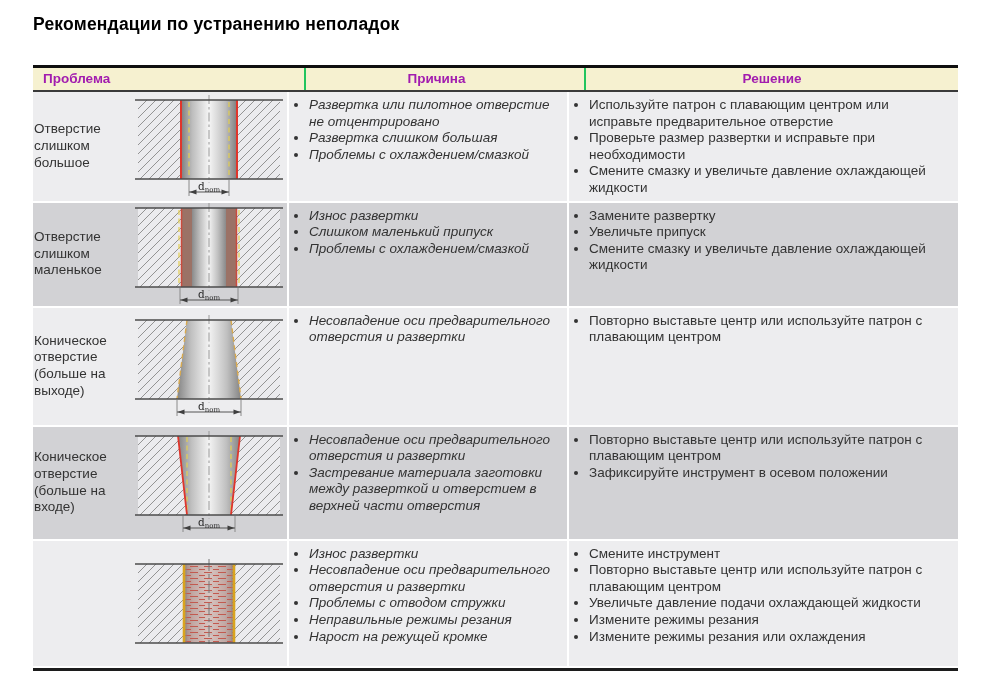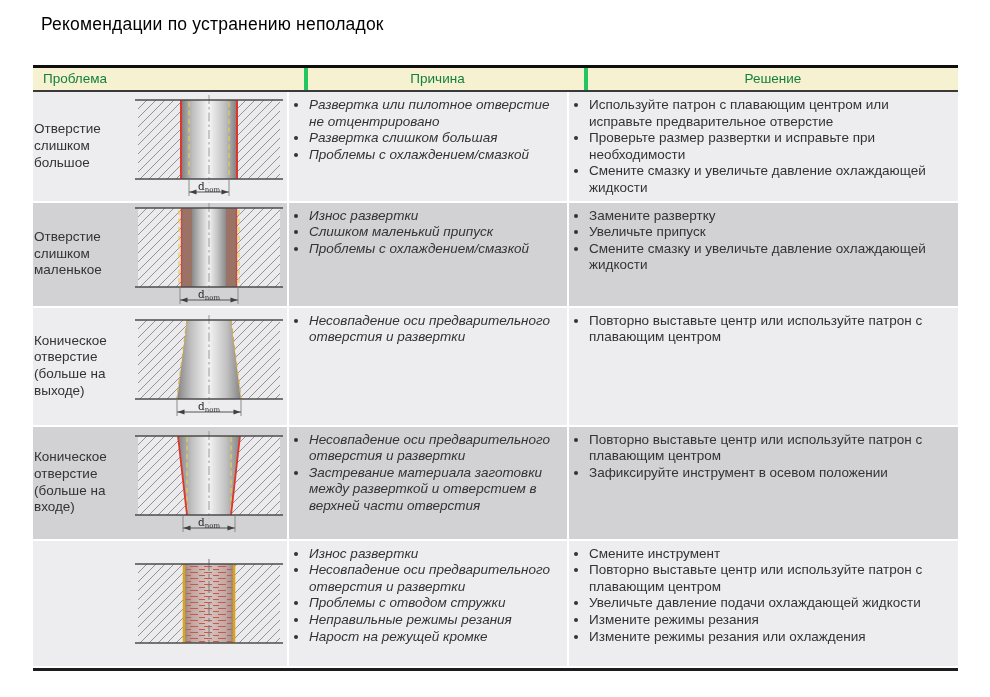--- a/index.html
+++ b/index.html
@@ -3,39 +3,39 @@
 <meta charset="utf-8">
 <style>
   html,body{margin:0;padding:0;background:#fff;}
   body{
     width:990px;height:697px;overflow:hidden;
     font-family:"Liberation Sans", sans-serif;color:#333;
     -webkit-font-smoothing:antialiased;
   }
   .page{padding:14px 0 0 33px;}
   .title{
-    font-size:17.5px;font-weight:normal;color:#000;
-    margin:0 0 30px 8px;letter-spacing:.2px;
+    font-size:17.5px;font-weight:bold;color:#000;
+    margin:0 0 30px 0;letter-spacing:.2px;
   }
   .table{
     width:925px;
     border-top:3px solid #0f0f0f;
     border-bottom:3px solid #1c1c1c;
   }
   .header-row{
     display:grid;grid-template-columns:254px 280px 391px;
     background:#f6f1d0;
     border-bottom:2px solid #3a3a3a;
   }
   .header-cell{
-    font-size:13.5px;font-weight:normal;color:#15803d;
+    font-size:13.5px;font-weight:bold;color:#a21caf;
     padding:3px 0 4px 0;text-align:center;
   }
   .header-cell.problem{text-align:left;padding-left:10px;}
-  .header-cell + .header-cell{border-left:4px solid #22c55e;margin-left:17px;}
+  .header-cell + .header-cell{border-left:2px solid #22c55e;margin-left:17px;}
   .body-row{
     display:grid;grid-template-columns:254px 280px 391px;
   }
   .body-row + .body-row{border-top:2px solid #fff;}
   .body-row:last-child{border-bottom:2px solid #fff;}
   .body-row:nth-child(odd){background:#d2d2d5;}
   .body-row:nth-child(even){background:#ededef;}
   .r1{min-height:106px;}
   .r2{min-height:102px;}
   .r3{min-height:117px;}

